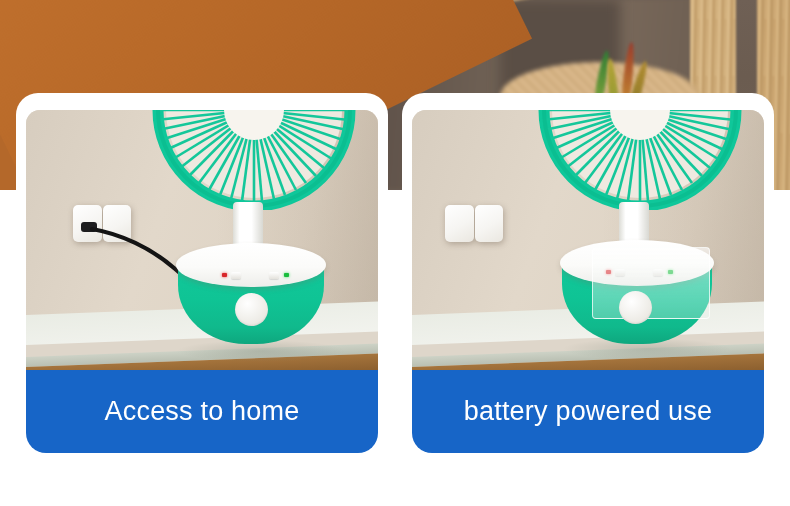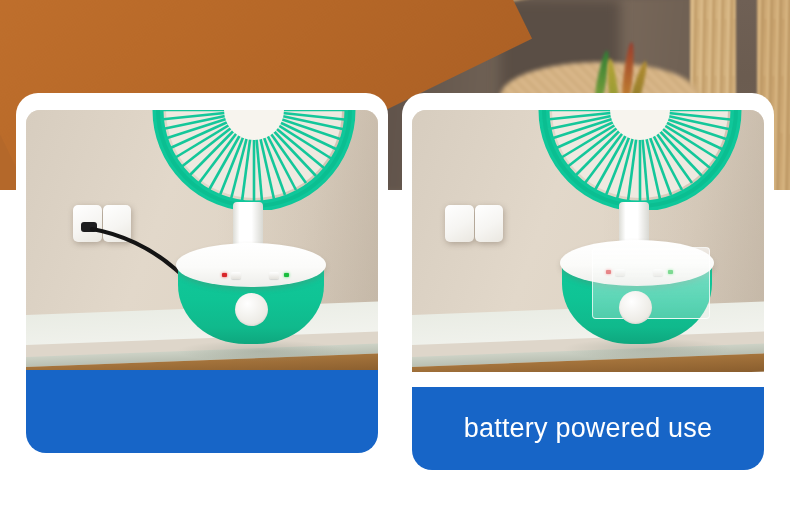--- a/index.html
+++ b/index.html
@@ -217,21 +217,21 @@
     border-radius: 0 0 20px 20px;
     color: #ffffff;
     display: flex;
     align-items: center;
     justify-content: center;
     text-align: center;
     line-height: 1.12;
     letter-spacing: 0.2px;
   }
   .banner.left  { left: 26px;  top: 370px; width: 352px; height: 83px; font-size: 27px; }
-  .banner.right { left: 412px; top: 370px; width: 352px; height: 83px; font-size: 27px; margin-top: 17px; }
+  .banner.right { left: 412px; top: 370px; width: 352px; height: 83px; font-size: 27px; }
   .banner span { display: block; padding: 0 8px; }
 </style>
 </head>
 <body>
 
 <div id="stage">
 
   <div class="bg">
     <div class="bg-wall"></div>
     <div class="bg-wall-dark"></div>
@@ -317,20 +317,21 @@
       <div class="led red" style="left:196px; top:163px;"></div>
       <div class="switch" style="left:205px; top:162px;"></div>
       <div class="switch" style="left:243px; top:162px;"></div>
       <div class="led green" style="left:258px; top:163px;"></div>
       <div class="base-btn" style="left:209px; top:183px; width:33px; height:33px;"></div>
     </div>
   </div>
 
   <div class="banner left">
     <div>
+      <span>Access to home</span>
     </div>
   </div>
 
   <div class="plate right"></div>
 
   <div class="photo right">
     <div class="scene-wall"></div>
     <div class="scene-wall-shadow"></div>
     <div class="scene-table-top"></div>
     <div class="scene-table-edge"></div>

